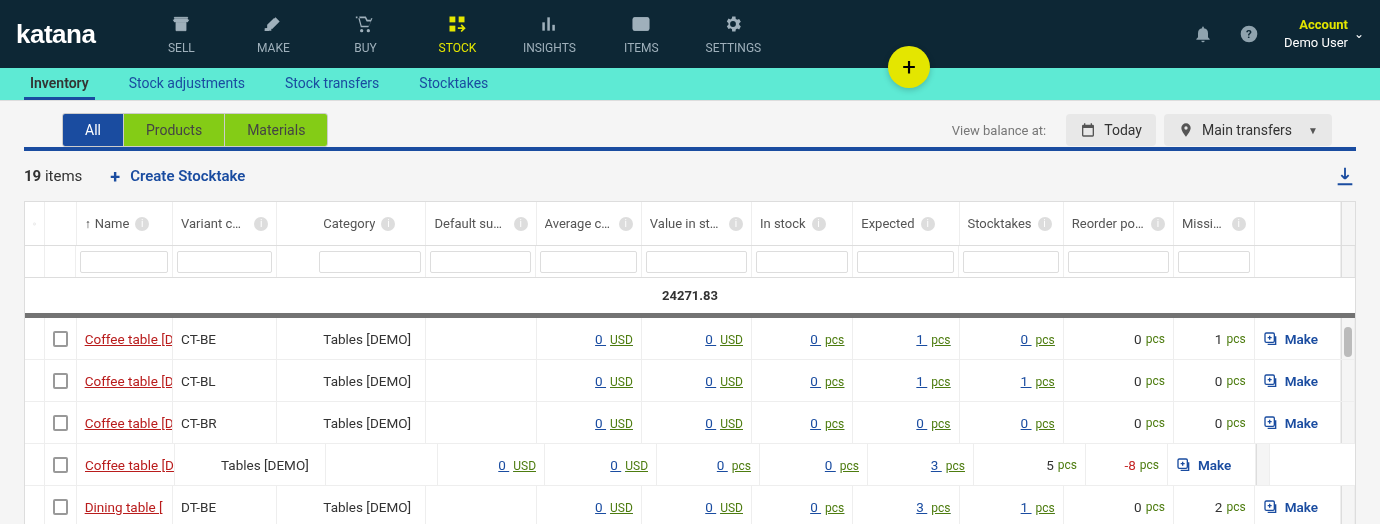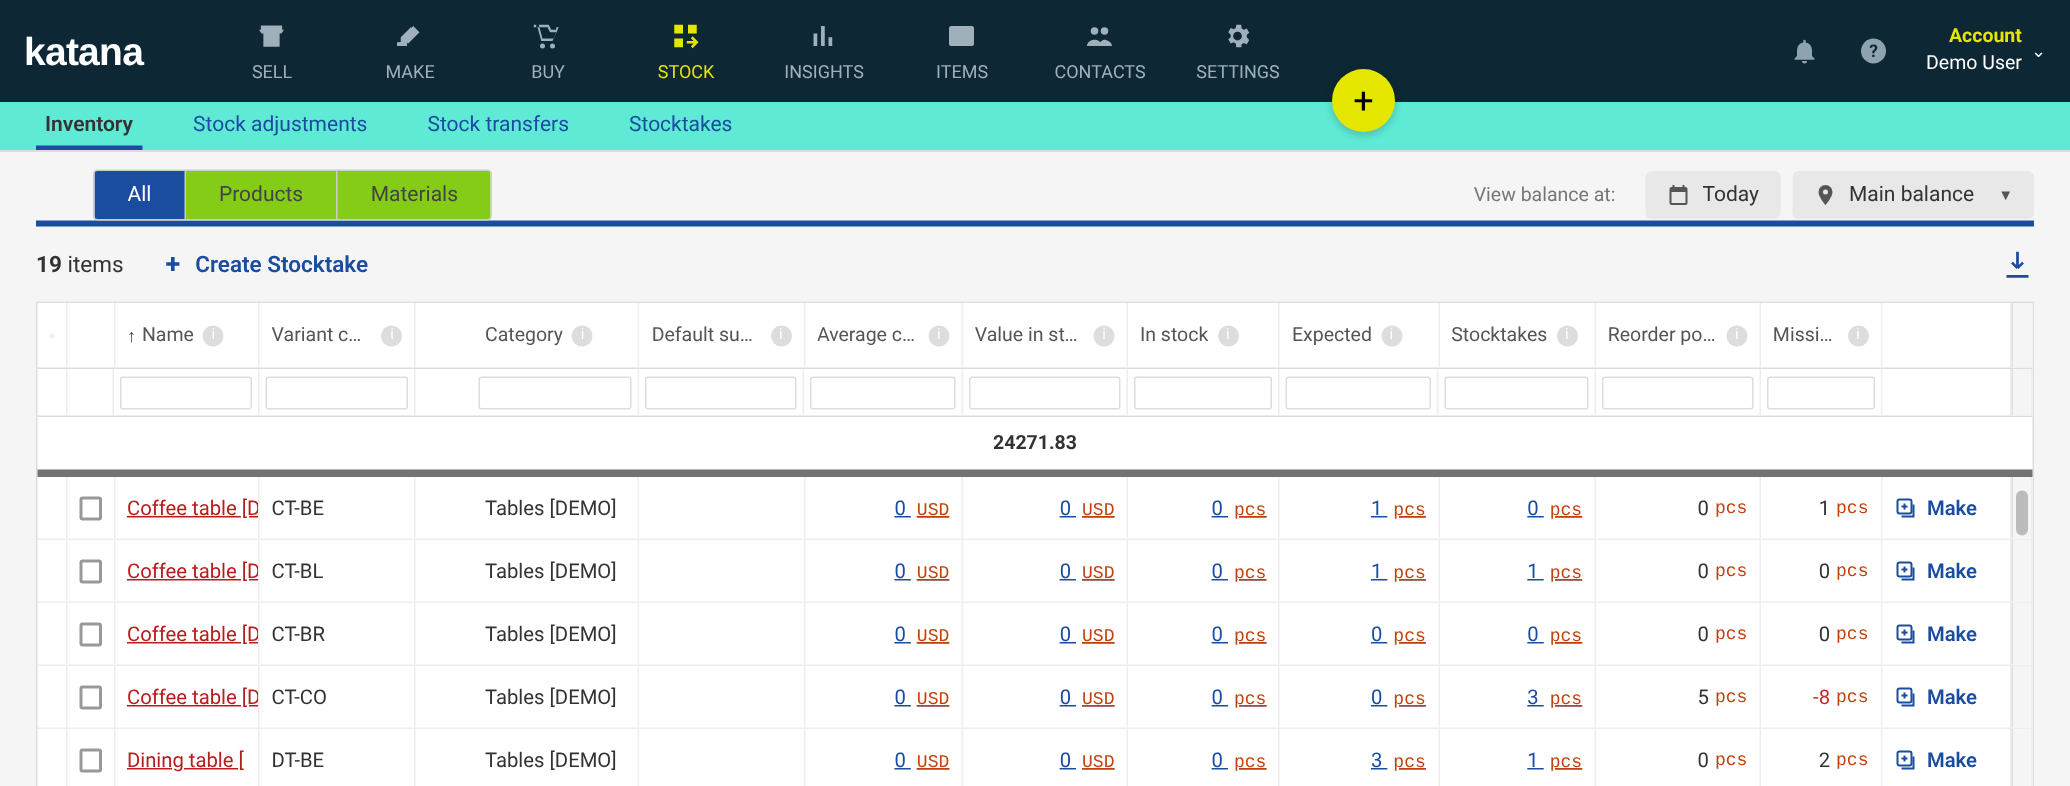--- a/index.html
+++ b/index.html
@@ -21,21 +21,21 @@
   .caret { color:#fff; font-size:12px; margin-left:6px; }
   
   .fab { position:absolute; right: 450px; bottom: -20px; width:42px; height:42px; border-radius:50%; background:#e4e600; display:flex; align-items:center; justify-content:center; font-size:24px; color:#000; box-shadow:0 2px 6px rgba(0,0,0,.2); cursor:pointer; }
   
   
   .subtabs { background:#5eead4; border-bottom:1px solid #ddd; display:flex; padding: 0 24px; height:33px; align-items:stretch; gap:28px; }
   .subtab { color:#1a4ca0; font-size:14px; display:flex; align-items:center; padding: 0 6px; border-bottom:3px solid transparent; cursor:pointer; }
   .subtab.active { color:#333; font-weight:600; border-bottom-color:#1a4ca0; }
   
   
-  .filterbar { display:flex; align-items:center; padding: 12px 12px 0 24px; }
+  .filterbar { display:flex; align-items:center; padding: 12px 36px 0 24px; }
   .viewtabs { display:flex; border:1px solid #ccc; border-radius:3px; overflow:hidden; }
   .viewtab { padding: 8px 22px; font-size:14px; background:#84cc16; color:#444; cursor:pointer; border-right:1px solid #ccc; }
   .viewtab:last-child { border-right:none; }
   .viewtab.active { background:#1a4ca0; color:#fff; }
   .filterspacer { flex:1; }
   .balance-label { color:#777; font-size:13px; margin-right:12px; }
   .chip { background:#e8e8e8; border-radius:4px; padding:8px 14px; display:flex; align-items:center; gap:8px; font-size:14px; color:#333; cursor:pointer; margin-left:8px; }
   .chip .chipicon { width:16px; height:16px; display:flex; align-items:center; justify-content:center; color:#555; }
   .chip .caretdn { font-size:10px; margin-left:8px; color:#555; }
   
@@ -60,21 +60,21 @@
   .filtrow { display:flex; height:32px; border-bottom:1px solid #ddd; }
   .filtcell { border-right:1px solid #eee; padding:2px 4px; display:flex; align-items:center; }
   .filtcell input { width:100%; height:22px; border:1px solid #ddd; border-radius:2px; padding:0 4px; font-size:12px; }
   
   .sumrow { display:flex; height:40px; border-bottom:5px solid #737373; align-items:center; justify-content:center; font-weight:700; font-size:13px; }
   
   .row { display:flex; height:42px; border-bottom:1px solid #eee; align-items:stretch; }
   .cell { border-right:1px solid #eee; display:flex; align-items:center; padding:0 8px; font-size:13.5px; overflow:hidden; white-space:nowrap; }
   .cell.link { color:#b91c1c; text-decoration:underline; cursor:pointer; }
   .cell.num { justify-content:flex-end; }
-  .unit { color:#c2410c; font-size:12px; margin-left:4px;font-family:Liberation Mono, monospace; }
+  .unit { color:#4d7c0f; font-size:12px; margin-left:4px; }
   .lnk { color:#1a4ca0; text-decoration:underline; cursor:pointer; }
   .neg { color:#c62828; }
   .makebtn { color:#1a4ca0; font-weight:600; display:flex; align-items:center; gap:6px; cursor:pointer; }
   .makeicon { width:16px; height:16px; display:inline-flex; align-items:center; justify-content:center; }
   .checkbox { width:16px; height:16px; border:2px solid #999; border-radius:2px; cursor:pointer; }
   
   
   .c-chk { width:32px; justify-content:center; }
   .c-info { width:20px; justify-content:center; }
   .c-name { width:98px; }
@@ -158,30 +158,20 @@
             <circle cx="8" cy="12" r="1"></circle>
             <circle cx="16" cy="12" r="1"></circle>
             <path d="M6 15h12" stroke="currentColor" stroke-width="1"></path>
           </svg>
         </div>
         <span>ITEMS</span>
       </div>
       <div class="navitem">
         <div class="navicon">
           <svg viewBox="0 0 24 24" width="20" height="20" fill="currentColor">
-            <circle cx="8" cy="8" r="3"></circle>
-            <circle cx="16" cy="8" r="3"></circle>
-            <path d="M2 20c0-3 3-5 6-5s6 2 6 5M12 20c0-3 2-5 4-5s6 2 6 5"></path>
-          </svg>
-        </div>
-        <span>CONTACTS</span>
-      </div>
-      <div class="navitem">
-        <div class="navicon">
-          <svg viewBox="0 0 24 24" width="20" height="20" fill="currentColor">
             <path d="M19.4 13a7.8 7.8 0 0 0 0-2l2-1.6-2-3.4-2.4 1a7.6 7.6 0 0 0-1.7-1L15 3h-4l-.3 2.5a7.6 7.6 0 0 0-1.7 1l-2.4-1-2 3.4L6.6 11a7.8 7.8 0 0 0 0 2l-2 1.6 2 3.4 2.4-1a7.6 7.6 0 0 0 1.7 1L11 21h4l.3-2.5a7.6 7.6 0 0 0 1.7-1l2.4 1 2-3.4zM12 15.5A3.5 3.5 0 1 1 15.5 12 3.5 3.5 0 0 1 12 15.5z"></path>
           </svg>
         </div>
         <span>SETTINGS</span>
       </div>
     </div>
   <div class="spacer"></div>
   <div class="topright">
     <div class="bell">
       <svg viewBox="0 0 24 24" width="20" height="20" fill="currentColor">
@@ -230,21 +220,21 @@
         </svg>
     </span>
     <span>Today</span>
   </div>
   <div class="chip">
     <span class="chipicon">
       <svg viewBox="0 0 24 24" width="16" height="16" fill="currentColor">
           <path d="M12 2a7 7 0 0 0-7 7c0 5 7 13 7 13s7-8 7-13a7 7 0 0 0-7-7zm0 9.5A2.5 2.5 0 1 1 14.5 9 2.5 2.5 0 0 1 12 11.5z"></path>
         </svg>
     </span>
-    <span>Main balance</span>
+    <span>Main transfers</span>
     <span class="caretdn">▼</span>
   </div>
   <div style="width:12px;"></div>
 </div>
 <div class="blueline"></div>
 
 <div class="toolbar">
   <span class="countlabel"><b>19</b> <span>items</span></span>
   <div class="createbtn">
     <span class="plus">+</span>
@@ -502,21 +492,20 @@
           </div>
         </div>
         <div class="cell c-scroll" style="padding:0;"></div>
       </div>
       <div class="row">
         <div class="cell c-info"></div>
         <div class="cell c-chk">
           <div class="checkbox"></div>
         </div>
         <div class="cell c-name link">Coffee table [D</div>
-        <div class="cell c-variant">CT-CO</div>
         <div class="cell c-cat">Tables [DEMO]</div>
         <div class="cell c-supp"></div>
         <div class="cell num c-avg">
           <span class="lnk">0 <span class="unit" style="text-decoration:underline;">USD</span></span>
         </div>
         <div class="cell num c-valstock">
           <span class="lnk">0 <span class="unit" style="text-decoration:underline;">USD</span></span>
         </div>
         <div class="cell num c-instock">
           <span class="lnk">0 <span class="unit" style="text-decoration:underline;">pcs</span></span>

